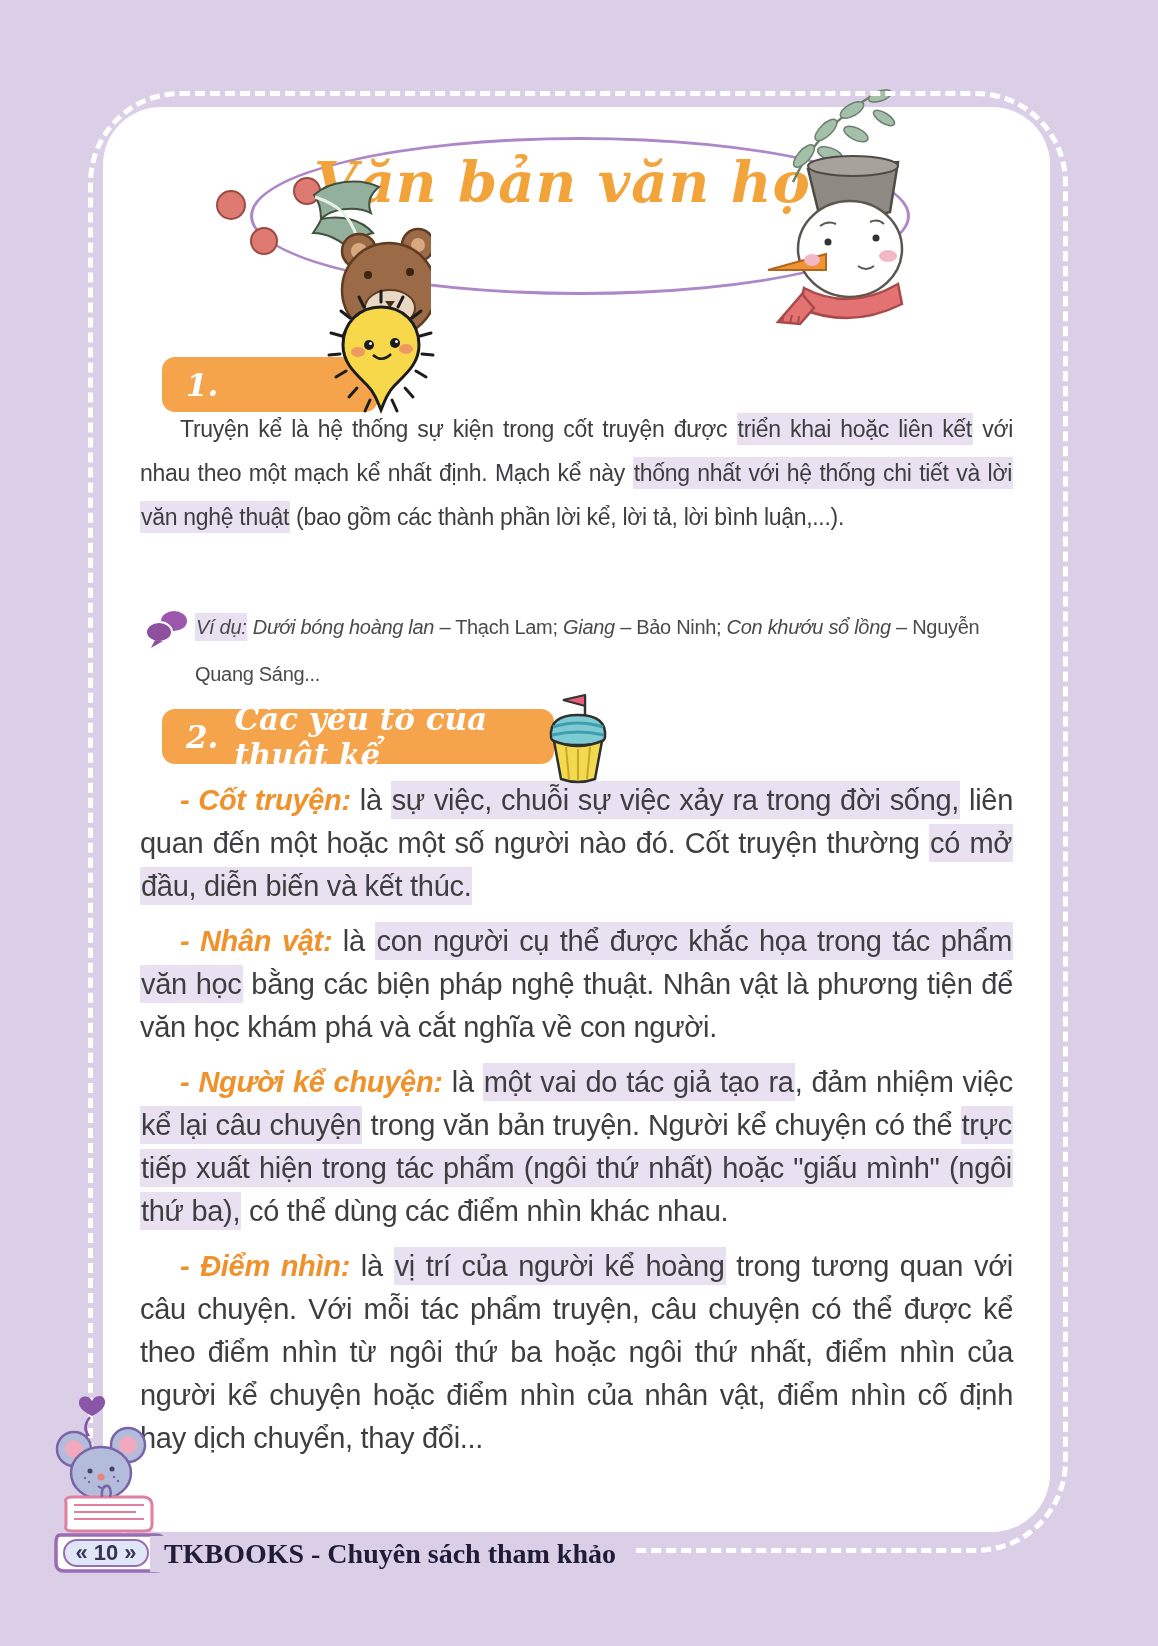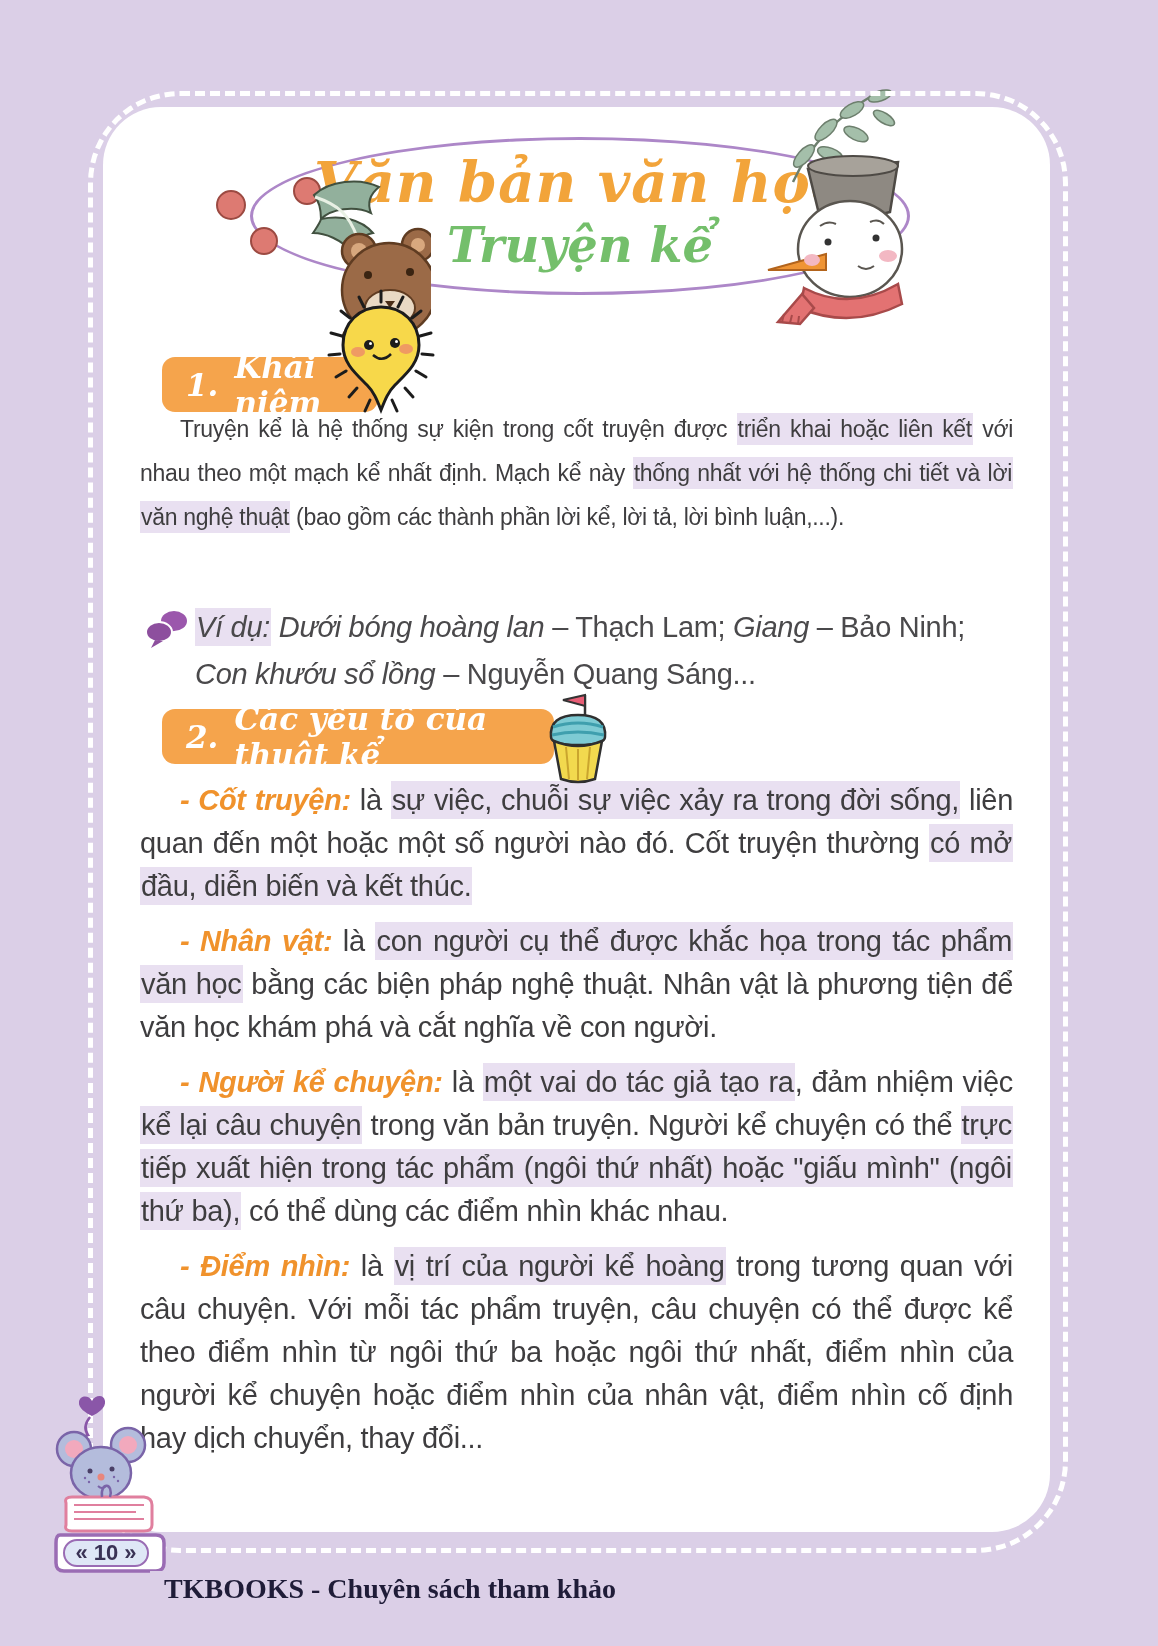--- a/index.html
+++ b/index.html
@@ -25,43 +25,42 @@
   
   .para{position:absolute;left:37px;width:873px;font-size:23px;line-height:44px;color:#3e3d3f;
         text-align:justify;letter-spacing:-0.3px;z-index:2;}
   .para.indent{text-indent:40px;}
   .bullets{position:absolute;left:37px;top:660px;width:873px;z-index:2;}
   .bullets p{margin:12px 0 9px 0;font-size:29px;line-height:43px;color:#3e3d3f;text-align:justify;
         letter-spacing:-0.3px;text-indent:40px;}
   .hl{background:#e9e0f1;padding:3px 1px;box-decoration-break:clone;-webkit-box-decoration-break:clone;}
   .it{font-style:italic;}
   .kw{color:#f0922c;font-weight:700;font-style:italic;}
-  .example{position:absolute;left:92px;top:497px;width:818px;font-size:29px;line-height:47px;
+  .example{position:absolute;left:92px;top:497px;width:818px;font-size:20px;line-height:47px;
         color:#4a494b;letter-spacing:-0.3px;z-index:2;}
   .example-icon{position:absolute;left:40px;top:500px;z-index:3;}
   
   .footer-imprint{position:absolute;left:150px;top:1536px;z-index:5;background:#dbcfe7;
         padding:2px 18px 2px 14px;font-family:"Liberation Serif",serif;font-weight:700;
-        font-size:28px;color:#1f1c38;margin-top:35px;}
+        font-size:28px;color:#1f1c38;}
   .footer-books{position:absolute;left:40px;top:1385px;z-index:5;}
   .page-num{position:absolute;left:64px;top:1540px;width:84px;height:20px;z-index:6;
         text-align:center;line-height:26px;font-weight:700;font-size:22px;color:#3a3355;}
 </style>
 </head>
 <body>
 
 <div class="page">
 
   <div class="dash-border"></div>
 
   <div class="card">
 
     <div class="title-ellipse"></div>
     <div class="title-l1">Văn bản văn học</div>
-    <div class="title-l2">Truyện kể</div>
 
     <svg class="deco" style="left:106px;top:46px;" width="222" height="198" viewBox="0 0 222 198">
       <circle cx="22" cy="52" r="14" fill="#dd7a72" stroke="#9c4a42" stroke-width="2"></circle>
       <circle cx="55" cy="88" r="13" fill="#dd7a72" stroke="#9c4a42" stroke-width="2"></circle>
       <circle cx="98" cy="38" r="13" fill="#dd7a72" stroke="#9c4a42" stroke-width="2"></circle>
       <path d="M105 42 C120 28 150 24 170 34 C160 42 158 50 162 60 C145 52 122 56 112 66 C112 56 110 48 105 42 Z" fill="#92b09c" stroke="#41503f" stroke-width="2"></path>
       <path d="M112 66 C132 62 152 66 164 80 C152 82 146 90 144 100 C132 86 116 80 104 80 C108 74 111 70 112 66 Z" fill="#92b09c" stroke="#41503f" stroke-width="2"></path>
       <path d="M106 44 C130 52 140 62 148 84" stroke="#e8f0e4" stroke-width="3" fill="none"></path>
       <circle cx="150" cy="98" r="17" fill="#9b6a47" stroke="#5f3c22" stroke-width="2.5"></circle>
       <circle cx="150" cy="98" r="8" fill="#d8a87e"></circle>
@@ -126,21 +125,20 @@
         <circle cx="45.5" cy="54.5" r="1.5" fill="#ffffff"></circle>
       <circle cx="70" cy="54" r="5" fill="#1c1c1c"></circle>
         <circle cx="71.5" cy="52.5" r="1.5" fill="#ffffff"></circle>
       <path d="M48 66 Q57 74 66 65" stroke="#1c1c1c" stroke-width="2.5" fill="none"></path>
       <ellipse cx="33" cy="63" rx="7" ry="5" fill="#ef9a63"></ellipse>
       <ellipse cx="81" cy="60" rx="7" ry="5" fill="#ef9a63"></ellipse>
     </svg>
 
     <div class="sec-header" style="top:250px;width:216px;">
       <span class="num">1.</span>
-      <span>Khái niệm</span>
     </div>
 
     <div class="para indent" style="top:300px;"><span>Truyện kể là hệ thống sự kiện trong cốt truyện được </span><span class="hl">triển khai hoặc liên kết</span><span> với nhau theo một mạch kể nhất định. Mạch kể này </span><span class="hl">thống nhất với hệ thống chi tiết và lời văn nghệ thuật</span><span> (bao gồm các thành phần lời kể, lời tả, lời bình luận,...).</span></div>
 
     <svg class="example-icon" width="50" height="44" viewBox="0 0 50 44">
       <ellipse cx="31" cy="14" rx="13" ry="10" fill="#9b57ac"></ellipse>
       <path d="M25 21 L21 30 L32 23 Z" fill="#9b57ac"></path>
       <ellipse cx="16" cy="25" rx="13" ry="10" fill="#8d4f9e" stroke="#ffffff" stroke-width="2"></ellipse>
       <path d="M12 33 L8 41 L20 34 Z" fill="#8d4f9e"></path>
     </svg>

